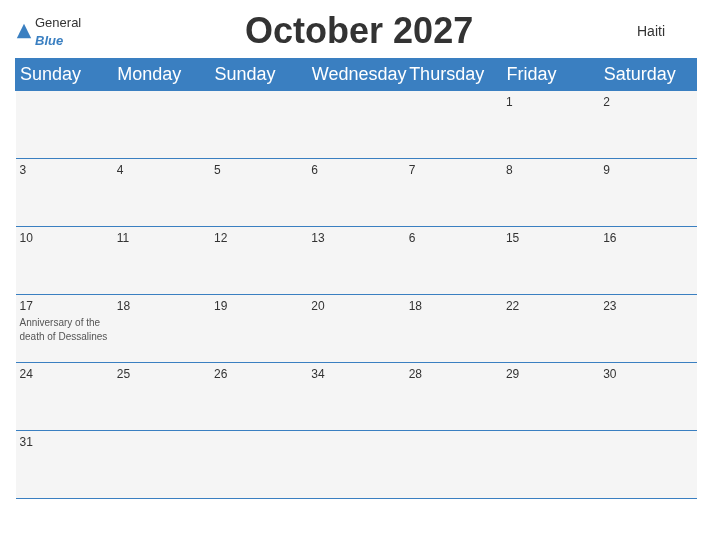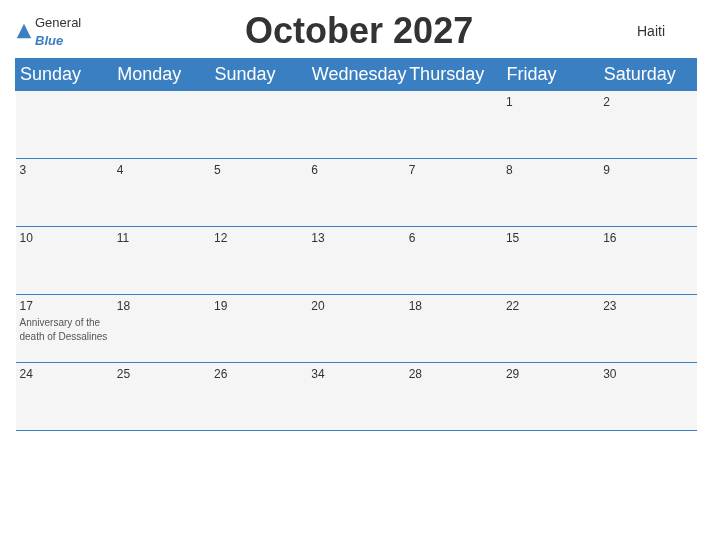--- a/index.html
+++ b/index.html
@@ -221,15 +221,26 @@
           <td>
             <span class="day-number">28</span>
           </td>
           <td>
             <span class="day-number">29</span>
           </td>
           <td>
             <span class="day-number">30</span>
           </td>
         </tr>
+        <tr>
+          <td>
+            <span class="day-number">31</span>
+          </td>
+          <td class="empty"></td>
+          <td class="empty"></td>
+          <td class="empty"></td>
+          <td class="empty"></td>
+          <td class="empty"></td>
+          <td class="empty"></td>
+        </tr>
       </tbody>
   </table>
 </div>
 
 </body></html>

